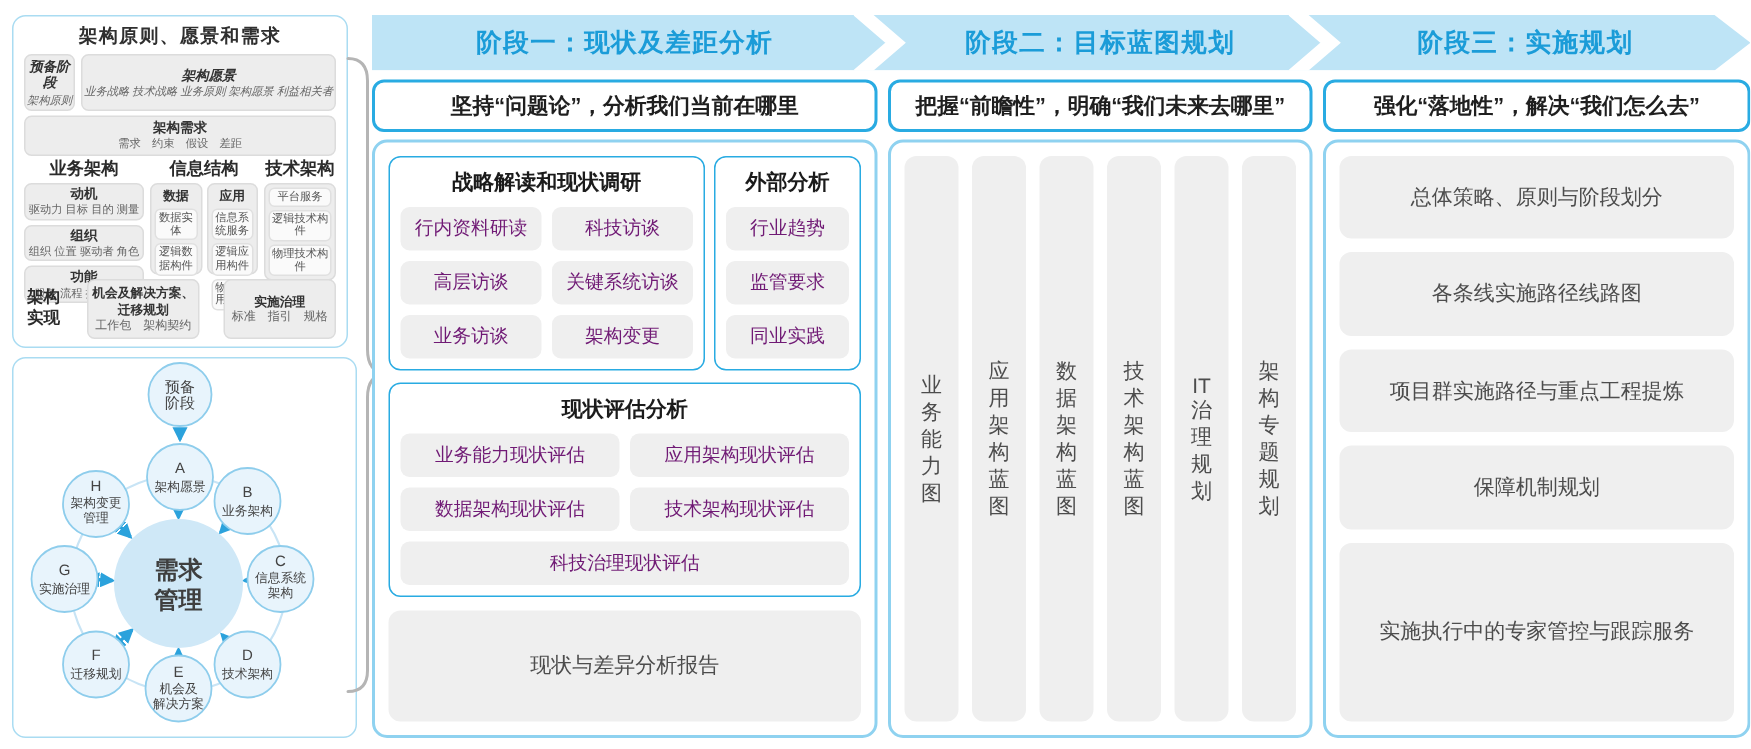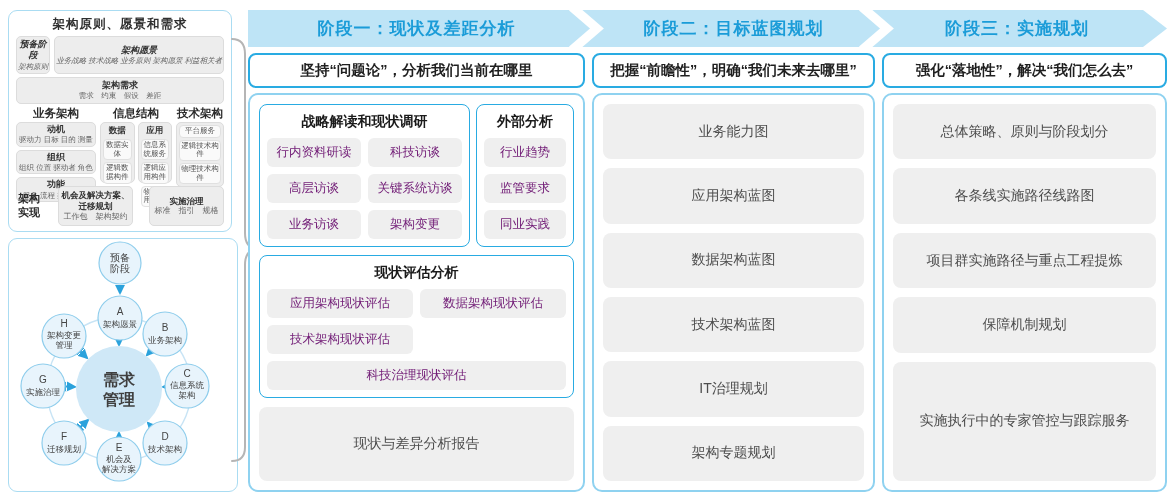--- a/index.html
+++ b/index.html
@@ -63,21 +63,21 @@
 
   .subtitle { position:absolute; top:53px; height:35px; background:#fff; border:2px solid #29abe2; border-radius:8px;
     display:flex; align-items:center; justify-content:center; font-weight:bold; color:#1f1f1f; font-size:14.5px;
     box-sizing:border-box; white-space:nowrap; }
   #sub1 { left:248px; width:337px; } #sub2 { left:592px; width:283px; } #sub3 { left:882px; width:285px; }
 
   
   .col { position:absolute; top:93px; height:399px; background:#fff; border:2px solid #8fd2f0; border-radius:10px;
     box-sizing:border-box; padding:9px; }
   #col1 { left:248px; width:337px; display:flex; flex-direction:column; }
-  #col2 { left:592px; width:283px; display:flex; flex-direction:column; gap:9px; }
+  #col2 { left:592px; width:283px; display:flex; gap:9px; }
   #col3 { left:882px; width:285px; display:flex; flex-direction:column; gap:9px; }
 
   .top-groups { display:flex; gap:6px; }
   .group { border:1.5px solid #29abe2; border-radius:8px; padding:7px; box-sizing:border-box; background:#fff; }
   .grp-strategy { flex:1; }
   .grp-external { width:98px; }
   .grp-title { text-align:center; font-weight:bold; font-size:14px; color:#1b1b1b; margin:1px 0 7px; white-space:nowrap; }
   .grid2 { display:grid; grid-template-columns:1fr 1fr; gap:7px; }
   .grid1 { display:grid; grid-template-columns:1fr; gap:7px; }
   .gitem { background:#efefef; border-radius:6px; height:29px; display:flex; align-items:center; justify-content:center;
@@ -277,20 +277,21 @@
         <div class="grid1">
           <div class="gitem">行业趋势</div>
           <div class="gitem">监管要求</div>
           <div class="gitem">同业实践</div>
         </div>
       </div>
     </div>
     <div class="group grp-assess">
       <div class="grp-title">现状评估分析</div>
       <div class="grid2">
+        <div class="gitem">业务能力现状评估</div>
         <div class="gitem">应用架构现状评估</div>
         <div class="gitem">数据架构现状评估</div>
         <div class="gitem">技术架构现状评估</div>
         <div class="gitem span2">科技治理现状评估</div>
       </div>
     </div>
     <div class="report">现状与差异分析报告</div>
   </div>
 
   <div class="col" id="col2">

